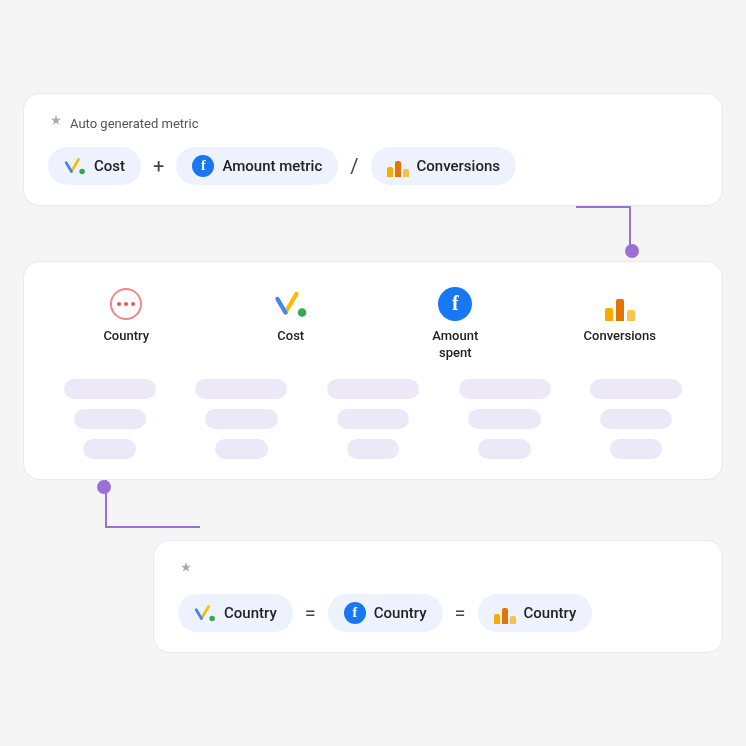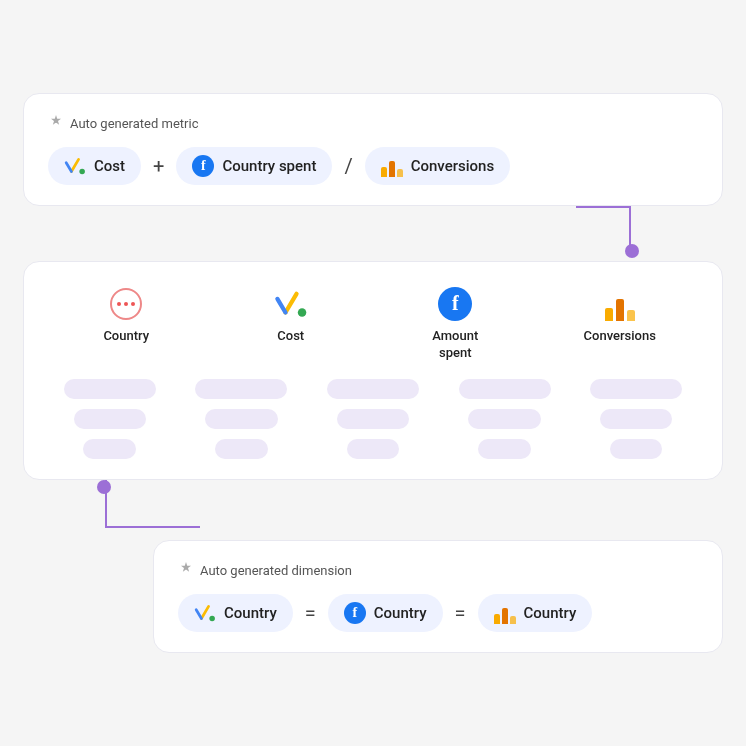--- a/index.html
+++ b/index.html
@@ -229,21 +229,21 @@
           </svg>
         </span>
         <span>Cost</span>
       </div>
       <span class="operator">+</span>
 
       <div class="chip">
         <span class="chip-icon">
           <div class="fb-icon">f</div>
         </span>
-        <span>Country spent</span>
+        <span>Amount metric</span>
       </div>
       <span class="operator">/</span>
 
       <div class="chip">
         <span class="chip-icon">
           <div class="chart-icon">
             <div class="chart-bar" style="width:6px;height:10px;background:#F9AB00;"></div>
             <div class="chart-bar" style="width:6px;height:16px;background:#E37400;"></div>
             <div class="chart-bar" style="width:6px;height:8px;background:#F9AB00;opacity:0.7;"></div>
           </div>
@@ -368,21 +368,20 @@
     <div style="position:absolute;left:82px;top:46px;height:2px;width:95px;background:#9c6fd6;"></div>
   </div>
 
   <div class="bottom-card">
     <div class="card-label">
       <span>
         <svg width="16" height="16" viewBox="0 0 16 16" fill="none">
           <path d="M8 1l1.2 3.8H13l-3 2.2 1.1 3.8L8 8.6l-3.1 2.2L6 7 3 4.8h3.8z" fill="#aaa"></path>
         </svg>
       </span>
-      <span>Auto generated dimension</span>
     </div>
     <div class="bottom-formula-row">
 
       <div class="chip">
         <span class="chip-icon">
           <svg class="g-icon" viewBox="0 0 40 40" fill="none">
             <path d="M26.5 8L13.5 30" stroke="#FBBC04" stroke-width="5" stroke-linecap="round"></path>
             <path d="M13.5 30L4 14" stroke="#4285F4" stroke-width="5" stroke-linecap="round"></path>
             <circle cx="33" cy="30" r="5" fill="#34A853"></circle>
           </svg>

